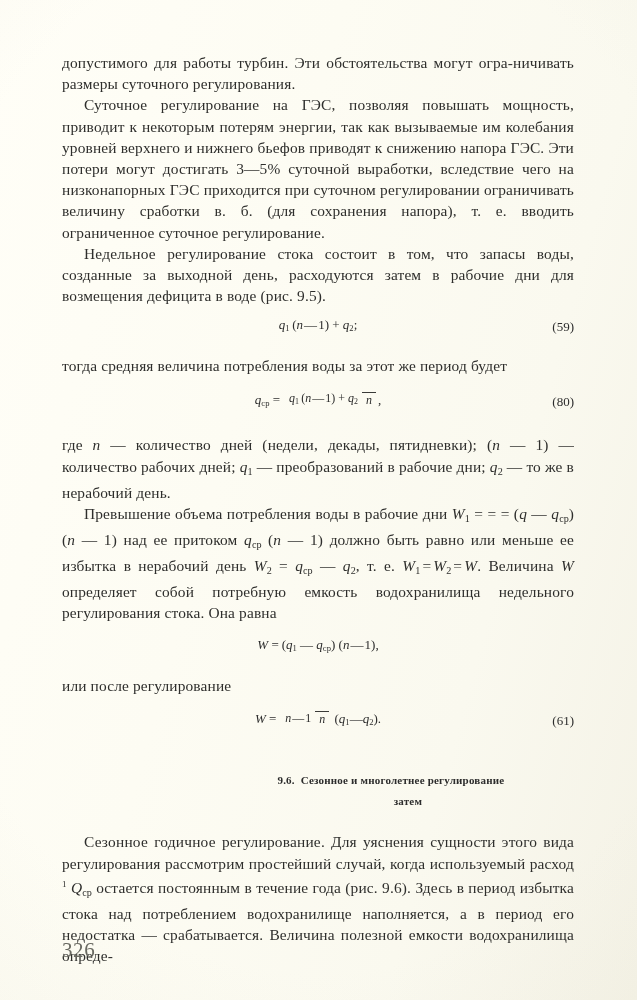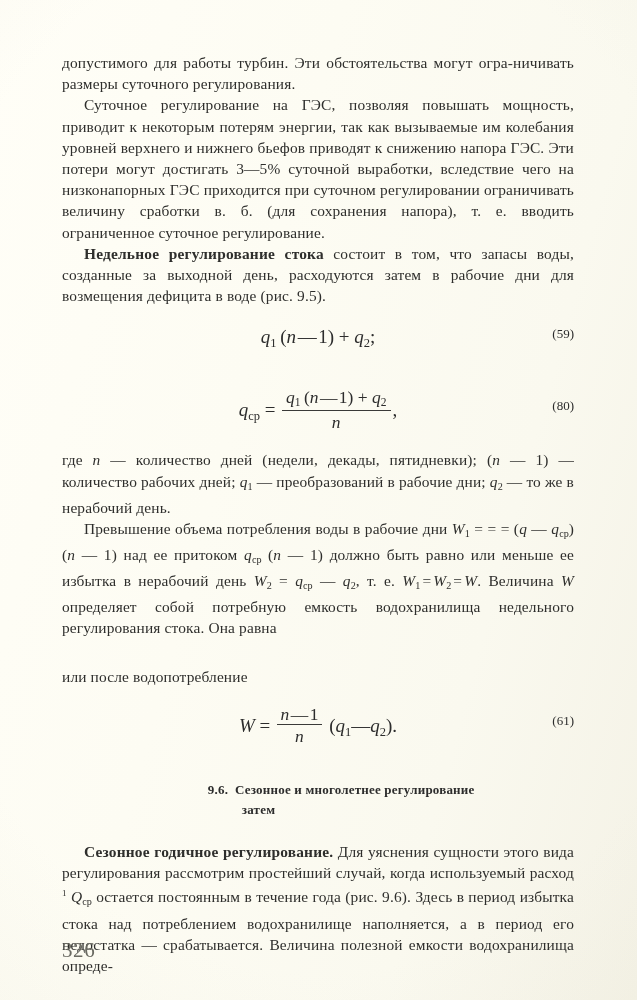--- a/index.html
+++ b/index.html
@@ -42,56 +42,55 @@
     font-size: 15.4px;
     line-height: 21.2px;
     text-align: justify;
     text-justify: inter-word;
     letter-spacing: 0.15px;
     color: #2e2e2c;
   }
   p.para.indent { text-indent: 22px; }
   p.para.hang  { text-indent: 0; }
 
-  .b { font-weight: bold; letter-spacing: 0.2px; }
+  .b { font-weight: normal; letter-spacing: 0.2px; }
 
   
   .mathline {
     position: relative;
     font-size: 15.4px;
     line-height: 20px;
     margin: 0;
   }
   .eqwrap {
     display: flex;
     align-items: center;
     justify-content: center;
   }
   .eq {
     font-family: "Liberation Serif", "DejaVu Serif", serif;
-    font-size: 19px;
+    font-size: 13px;
     white-space: nowrap;
-    margin-top: 12px;
   }
   .num {
     position: absolute;
     right: 0;
     top: 50%;
     transform: translateY(-50%);
     font-size: 13px;
   }
   i.v { font-style: italic; font-family: "Liberation Serif", serif; }
   .sub {
     font-size: 0.66em;
     vertical-align: -0.28em;
     letter-spacing: 0;
   }
   .frac {
     display: inline-flex;
-    flex-direction: column;
+    flex-direction: row;
     align-items: center;
     vertical-align: middle;
     margin: 0 2px;
     position: relative;
     top: -0.08em;
   }
   .frac .nu {
     padding: 0 4px 1px 4px;
     font-size: 0.92em;
     line-height: 1.05;
@@ -103,25 +102,26 @@
     line-height: 1.15;
     width: 100%;
     box-sizing: border-box;
     text-align: center;
   }
   .eqsign { letter-spacing: -0.02em; }
 
   
   .sec {
     font-weight: bold;
-    font-size: 13px;
+    font-size: 11px;
     line-height: 20.5px;
     letter-spacing: 0.2px;
     padding-left: 146px;
     text-indent: -0.2px;
+    text-align: center;
   }
   .sec .l2 { display: block; padding-left: 34px; }
 
   
   .folio {
     position: absolute;
     left: 62px;
     top: 938px;
     font-size: 21px;
     color: #6a6a62;
@@ -152,20 +152,21 @@
 
     <div class="mathline">
       <div class="eqwrap">
         <span class="eq"><i class="v">q</i><span class="sub">1</span> <span>(</span><i class="v">n</i> <span>—</span> 1<span>)</span> <span>+</span> <i class="v">q</i><span class="sub">2</span><span>;</span></span>
       </div>
       <span class="num">(59)</span>
     </div>
 
     <div class="gap16"></div>
 
+    <p class="para hang">тогда средняя величина потребления воды за этот же период будет</p>
 
     <div class="gap9"></div>
 
     <div class="mathline" style="line-height:30px;">
       <div class="eqwrap">
         <span class="eq"><i class="v">q</i><span class="sub">ср</span> <span class="eqsign">=</span> <span class="frac">
               <span class="nu"><i class="v">q</i><span class="sub">1</span> <span>(</span><i class="v">n</i> <span>—</span> 1<span>)</span> <span>+</span> <i class="v">q</i><span class="sub">2</span></span>
               <span class="de"><i class="v">n</i></span>
             </span><span>,</span></span>
       </div>
@@ -173,24 +174,29 @@
     </div>
 
     <div class="gap16"></div>
 
     <p class="para hang"><span>где </span><i class="v">n</i><span> — количество дней (недели, декады, пятидневки); (</span><i class="v">n</i><span> — 1) — количество рабочих дней; </span><i class="v">q</i><span class="sub">1</span><span> — преобразований в рабочие дни; </span><i class="v">q</i><span class="sub">2</span><span> — то же в нерабочий день.</span></p>
 
     <p class="para indent"><span>Превышение объема потребления воды в рабочие дни </span><i class="v">W</i><span class="sub">1</span><span> = </span><span>=</span><span> = (</span><i class="v">q</i><span> — </span><i class="v">q</i><span class="sub">ср</span><span>) (</span><i class="v">n</i><span> — 1) над ее притоком </span><i class="v">q</i><span class="sub">ср</span><span> (</span><i class="v">n</i><span> — 1) должно быть равно или меньше ее избытка в нерабочий день </span><i class="v">W</i><span class="sub">2</span><span> = </span><i class="v">q</i><span class="sub">ср</span><span> — </span><i class="v">q</i><span class="sub">2</span><span>, т. е. </span><i class="v">W</i><span class="sub">1</span><span style="margin:0 2px;">=</span><i class="v">W</i><span class="sub">2</span><span style="margin:0 2px;">=</span><i class="v">W</i><span>. Величина </span><i class="v">W</i><span> определяет собой потребную емкость водохранилища недельного регулирования стока. Она равна</span></p>
 
     <div class="gap12"></div>
 
+    <div class="mathline">
+      <div class="eqwrap">
+        <span class="eq"><i class="v">W</i> <span class="eqsign">=</span> <span>(</span><i class="v">q</i><span class="sub">1</span> <span>—</span> <i class="v">q</i><span class="sub">ср</span><span>)</span> <span>(</span><i class="v">n</i> <span>—</span> 1<span>)</span><span>,</span></span>
+      </div>
+    </div>
 
     <div class="gap16"></div>
 
-    <p class="para hang">или после водопотребление</p>
+    <p class="para hang">или после регулирование</p>
 
     <div class="gap7"></div>
 
     <div class="mathline" style="line-height:32px;">
       <div class="eqwrap">
         <span class="eq"><i class="v">W</i> <span class="eqsign">=</span> <span class="frac">
               <span class="nu"><i class="v">n</i> <span>—</span> 1</span>
               <span class="de"><i class="v">n</i></span>
             </span> <span>(</span><i class="v">q</i><span class="sub">1</span><span>—</span><i class="v">q</i><span class="sub">2</span><span>)</span><span>.</span></span>
       </div>

